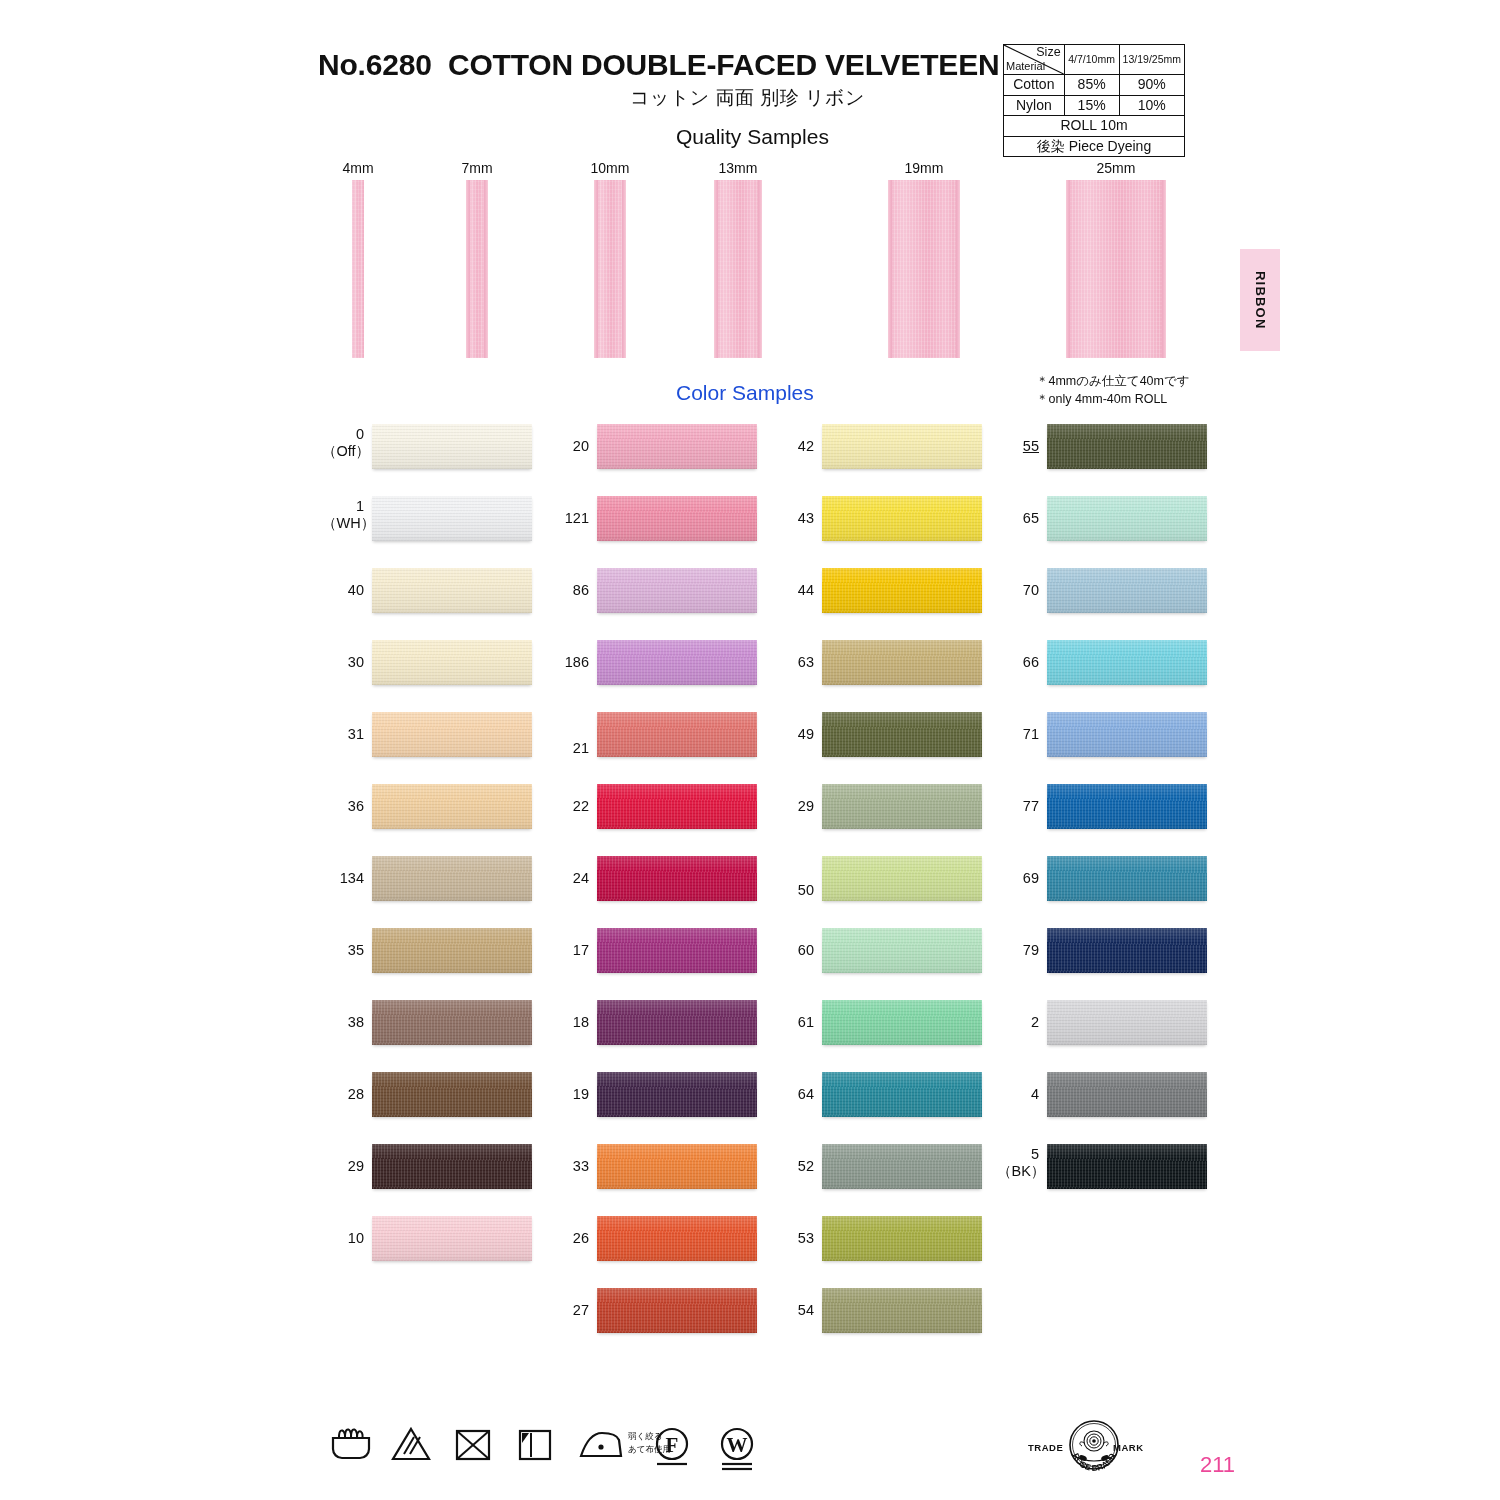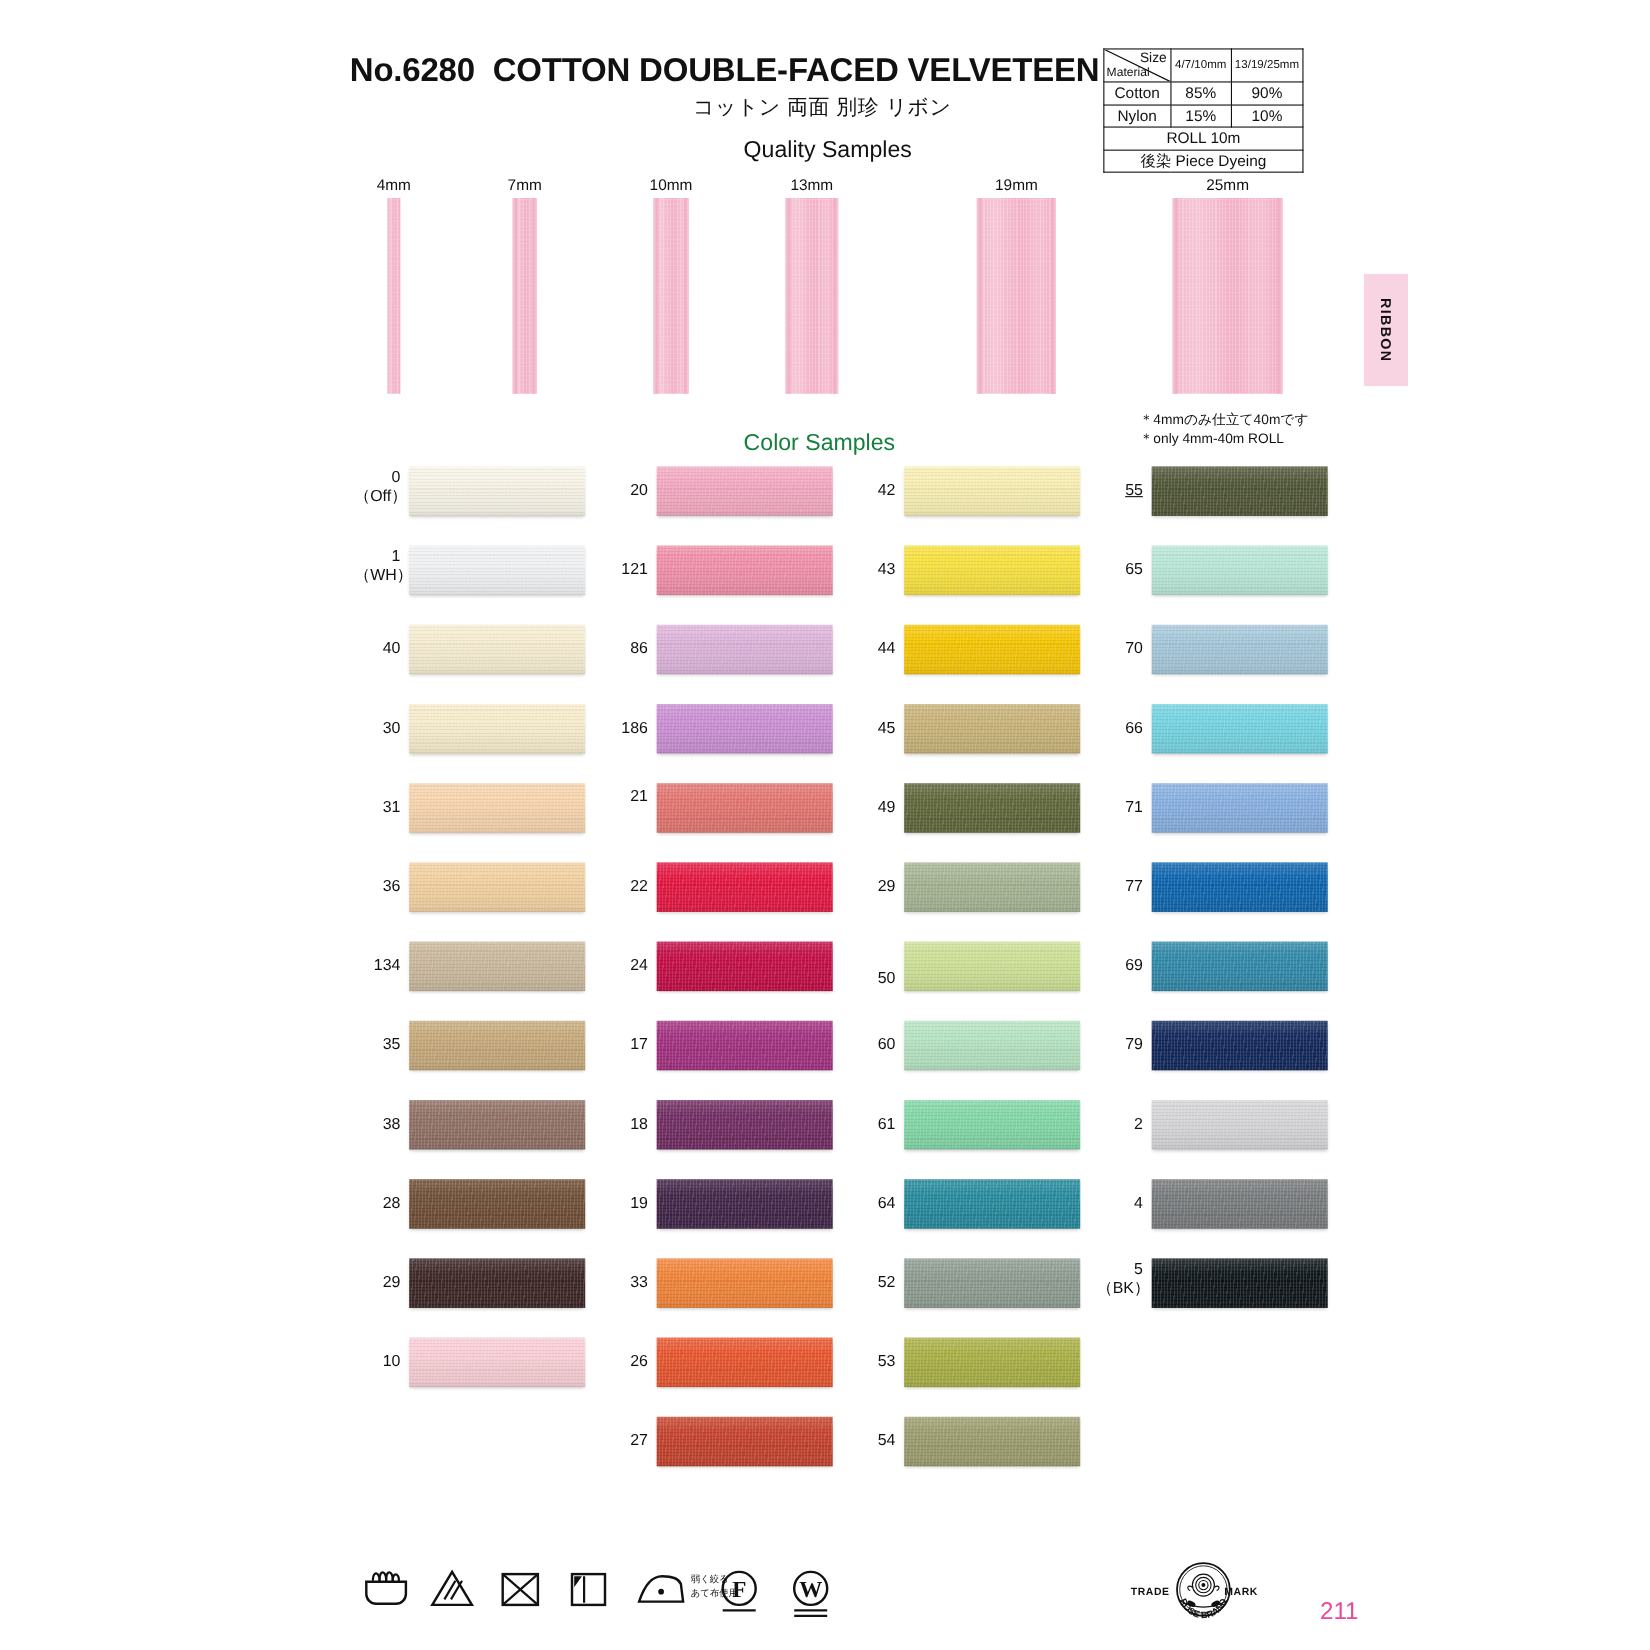--- a/index.html
+++ b/index.html
@@ -25,21 +25,21 @@
     position:absolute; left:630px; top:85px;
     font-size:19px; font-weight:500; letter-spacing:0.5px;
     white-space:nowrap; color:#111;
   }
   #quality-heading {
     position:absolute; left:676px; top:125px;
     font-size:21px; color:#111; white-space:nowrap;
   }
   #color-heading {
     position:absolute; left:676px; top:381px;
-    font-size:21px; color:#15803d; white-space:nowrap;margin-top:10px;
+    font-size:21px; color:#1d4ed8; white-space:nowrap;
   }
 
   
   #spec-table {
     position:absolute; left:1003px; top:44px;
     width:182px;
     border:1.4px solid #111;
     border-collapse:collapse;
     font-size:12.5px;
     background:#fff;
@@ -357,21 +357,21 @@
         </div>
       </div>
       <div class="cs-item">
         <div class="cs-code" style="top: 14px;">186</div>
         <div class="cs-swatch" style="background: rgb(201, 141, 210);">
           <div class="tex"></div>
           <div class="shade"></div>
         </div>
       </div>
       <div class="cs-item">
-        <div class="cs-code" style="top: 4px;">21</div>
+        <div class="cs-code" style="top: 28px;">21</div>
         <div class="cs-swatch" style="background: rgb(226, 115, 110);">
           <div class="tex"></div>
           <div class="shade"></div>
         </div>
       </div>
       <div class="cs-item">
         <div class="cs-code" style="top: 14px;">22</div>
         <div class="cs-swatch" style="background: rgb(227, 20, 63);">
           <div class="tex"></div>
           <div class="shade"></div>
@@ -443,21 +443,21 @@
         </div>
       </div>
       <div class="cs-item">
         <div class="cs-code" style="top: 14px;">44</div>
         <div class="cs-swatch" style="background: rgb(245, 197, 0);">
           <div class="tex"></div>
           <div class="shade"></div>
         </div>
       </div>
       <div class="cs-item">
-        <div class="cs-code" style="top: 14px;">45</div>
+        <div class="cs-code" style="top: 14px;">63</div>
         <div class="cs-swatch" style="background: rgb(199, 177, 118);">
           <div class="tex"></div>
           <div class="shade"></div>
         </div>
       </div>
       <div class="cs-item">
         <div class="cs-code" style="top: 14px;">49</div>
         <div class="cs-swatch" style="background: rgb(94, 100, 56);">
           <div class="tex"></div>
           <div class="shade"></div>

